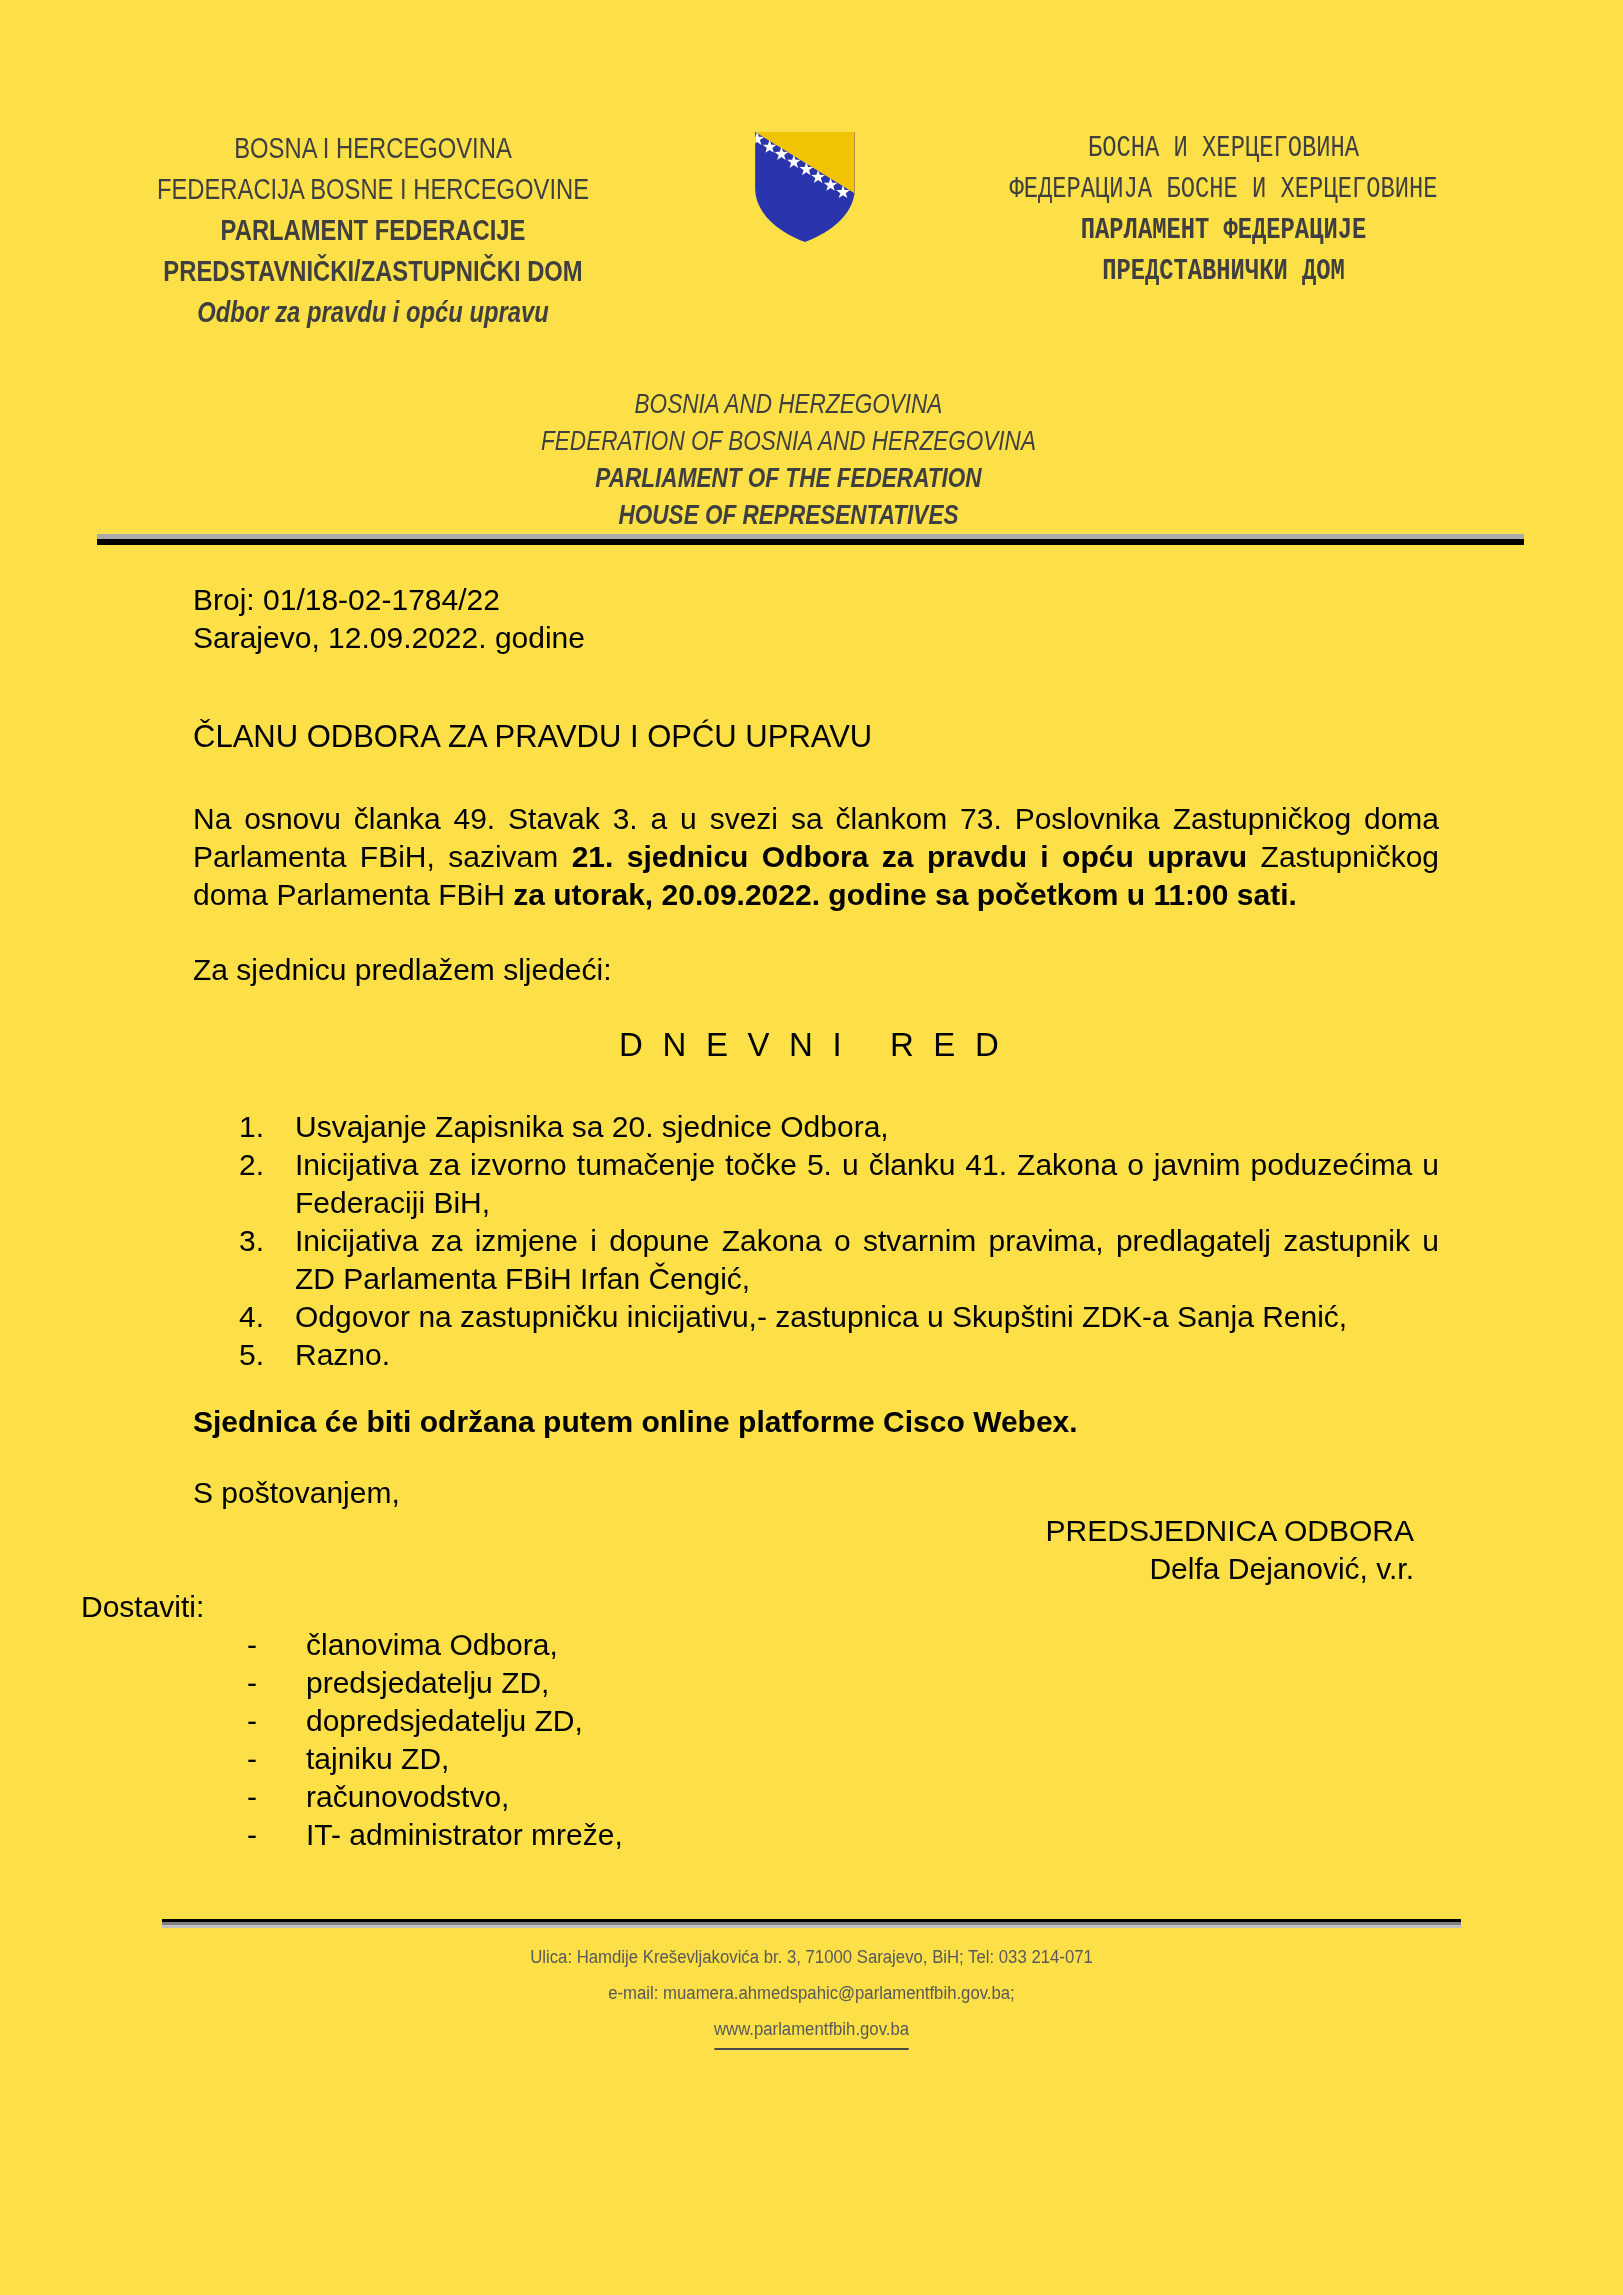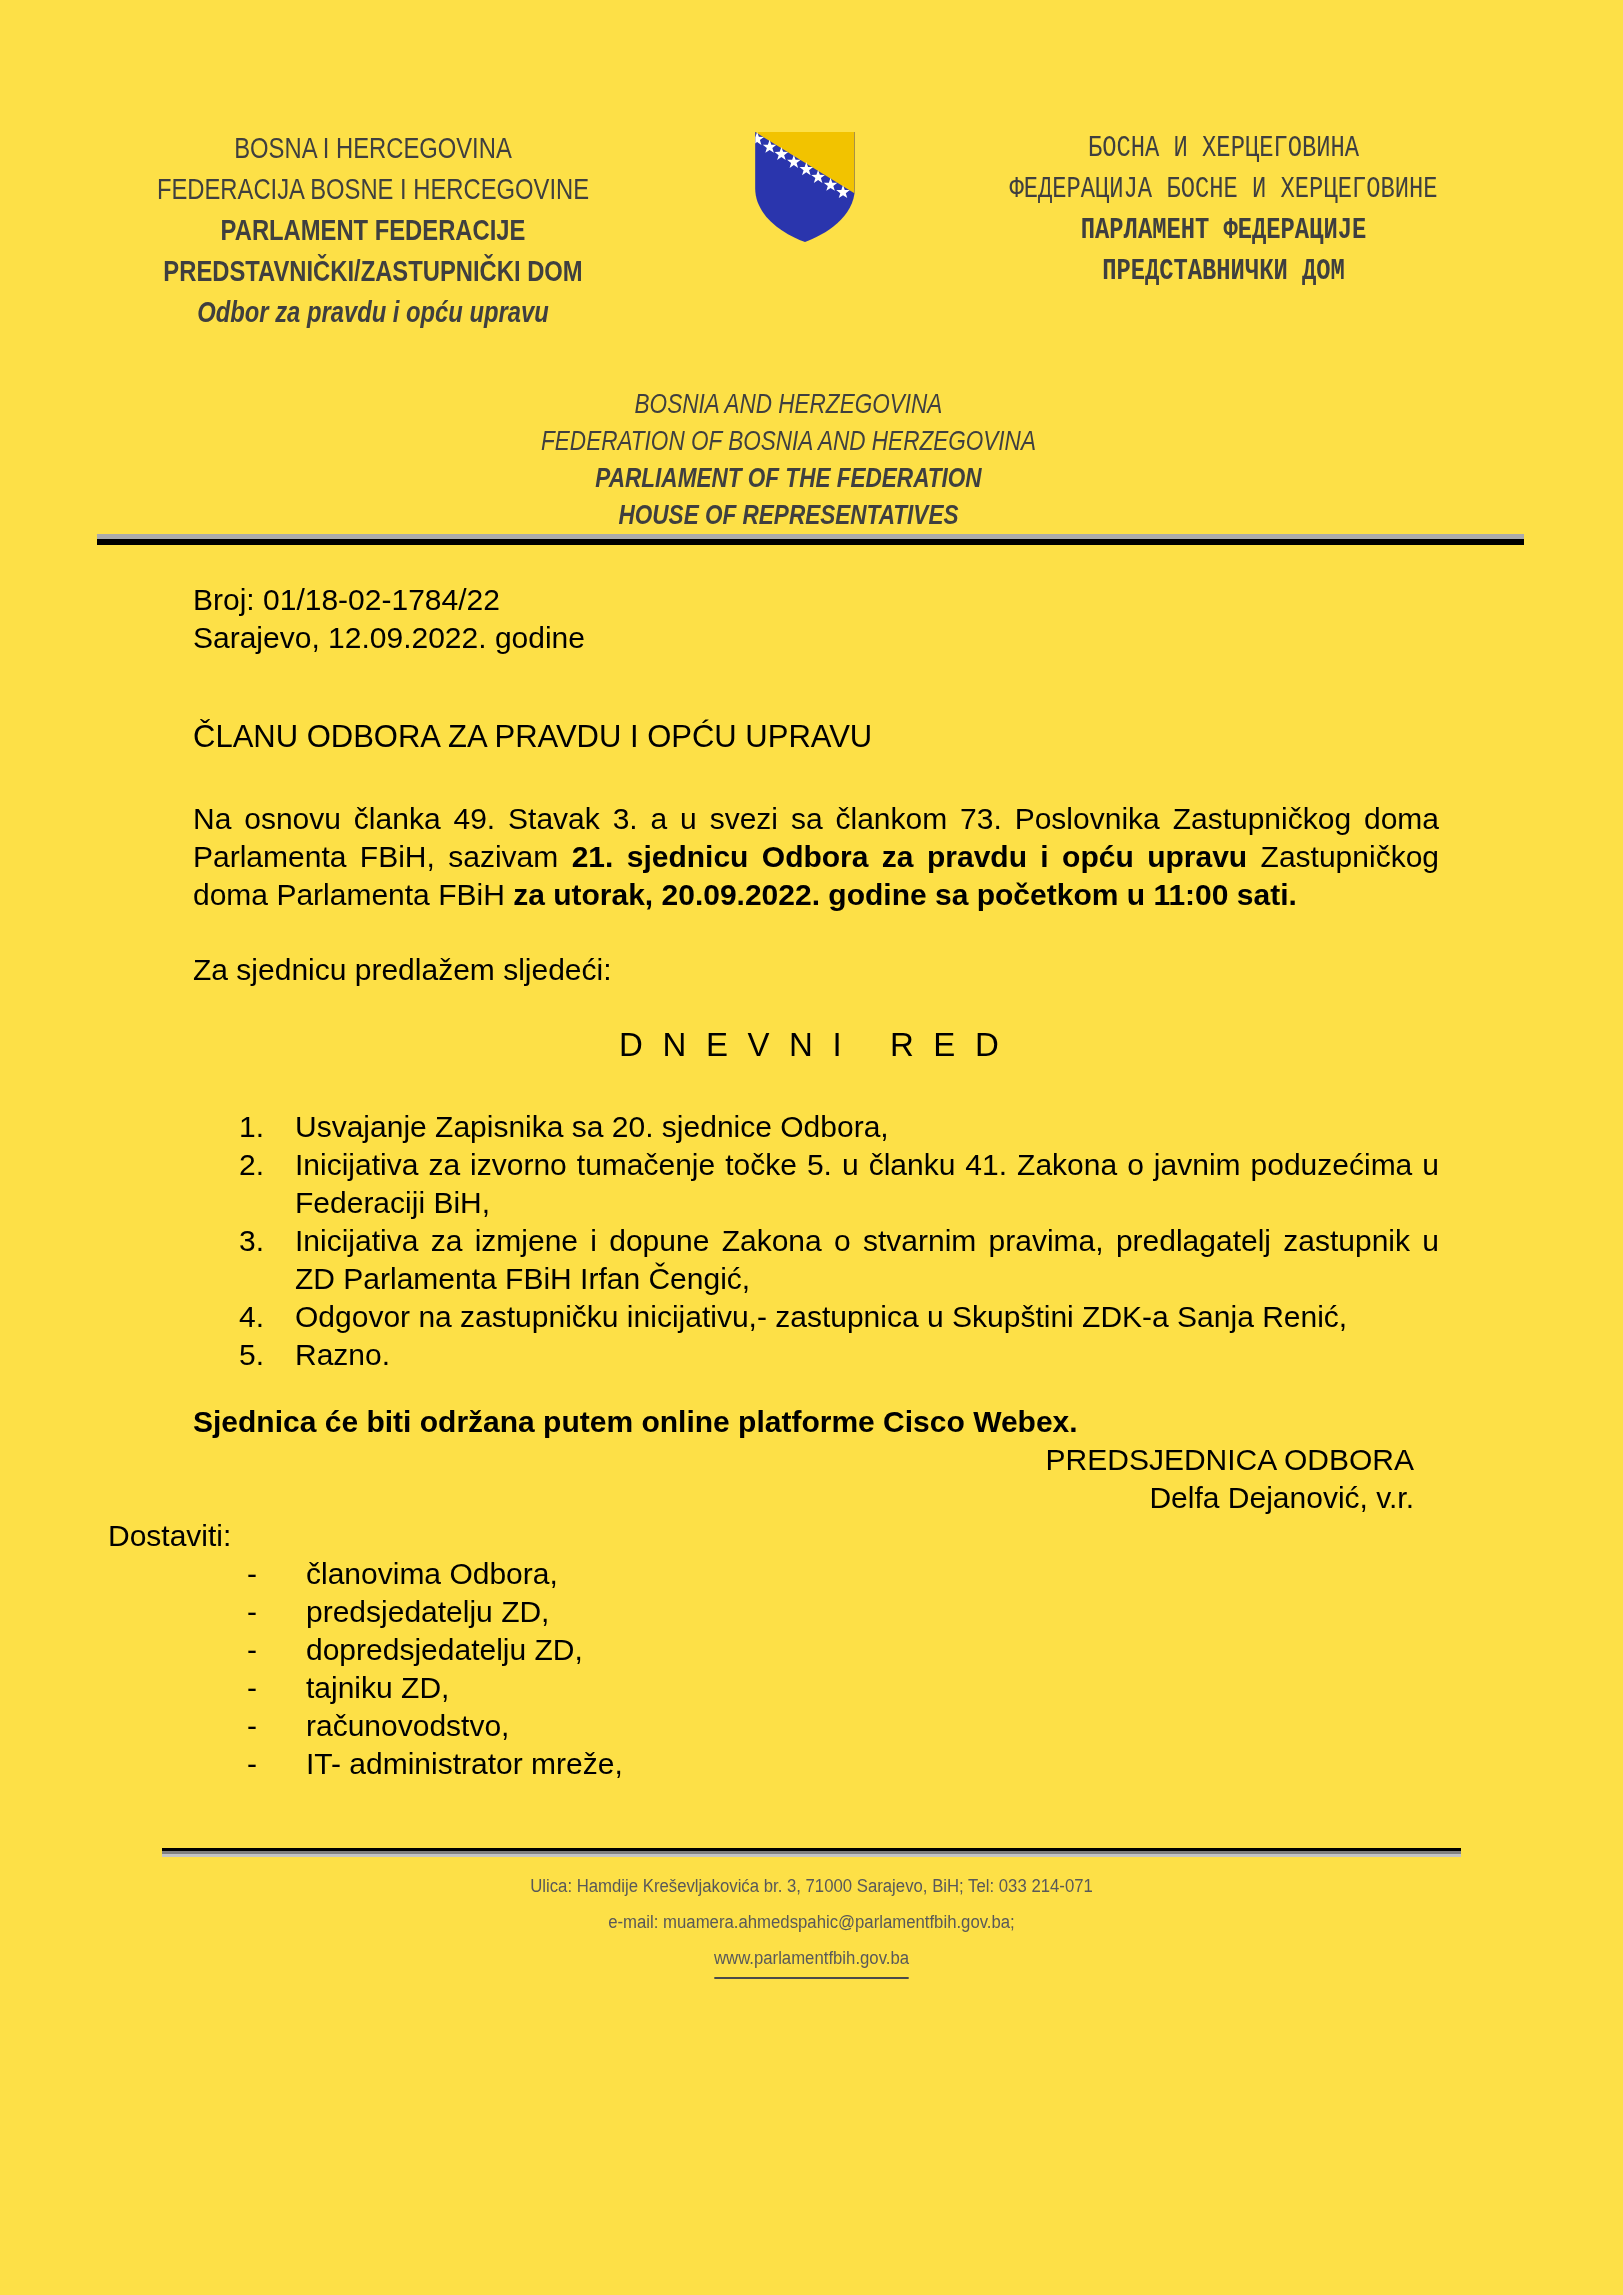--- a/index.html
+++ b/index.html
@@ -50,21 +50,21 @@
   .agenda { margin:44px 184px 0 239px; }
   .agenda-item { display:flex; align-items:flex-start; }
   .agenda-num { width:56px; flex:0 0 56px; }
   .agenda-text { flex:1; text-align:justify; }
 
   .webex { margin:29.4px 0 0 193px; font-weight:bold; }
   .salutation { margin:33px 0 0 193px; }
 
   .signature { width:432px; margin-left:982px; text-align:right; }
 
-  .dostaviti { margin:0 0 0 108px; }
+  .dostaviti { margin:0 0 0 81px; }
   .dist { margin:0 0 0 247px; }
   .dist-item { display:flex; }
   .dist-dash { width:59px; flex:0 0 59px; }
 
   .footer-rule {
     margin:65px auto 0; width:1299px; height:9.2px;
     background:linear-gradient(to bottom, #000 0 3.3px, #808080 3.3px 5.9px, #c3c3c3 5.9px 9.2px);
   }
   .footer {
     margin-top:10.5px; text-align:center;
@@ -161,20 +161,21 @@
       <div class="agenda-text">Odgovor na zastupničku inicijativu,- zastupnica u Skupštini ZDK-a Sanja Renić,</div>
     </div>
     <div class="agenda-item">
       <span class="agenda-num">5.</span>
       <div class="agenda-text">Razno.</div>
     </div>
   </div>
 
   <div class="webex">Sjednica će biti održana putem online platforme Cisco Webex.</div>
 
+  <div class="salutation">S poštovanjem,</div>
 
   <div class="signature">
     <div>PREDSJEDNICA ODBORA</div>
     <div>Delfa Dejanović, v.r.</div>
   </div>
 
   <div class="dostaviti">Dostaviti:</div>
 
   <div class="dist">
     <div class="dist-item">

